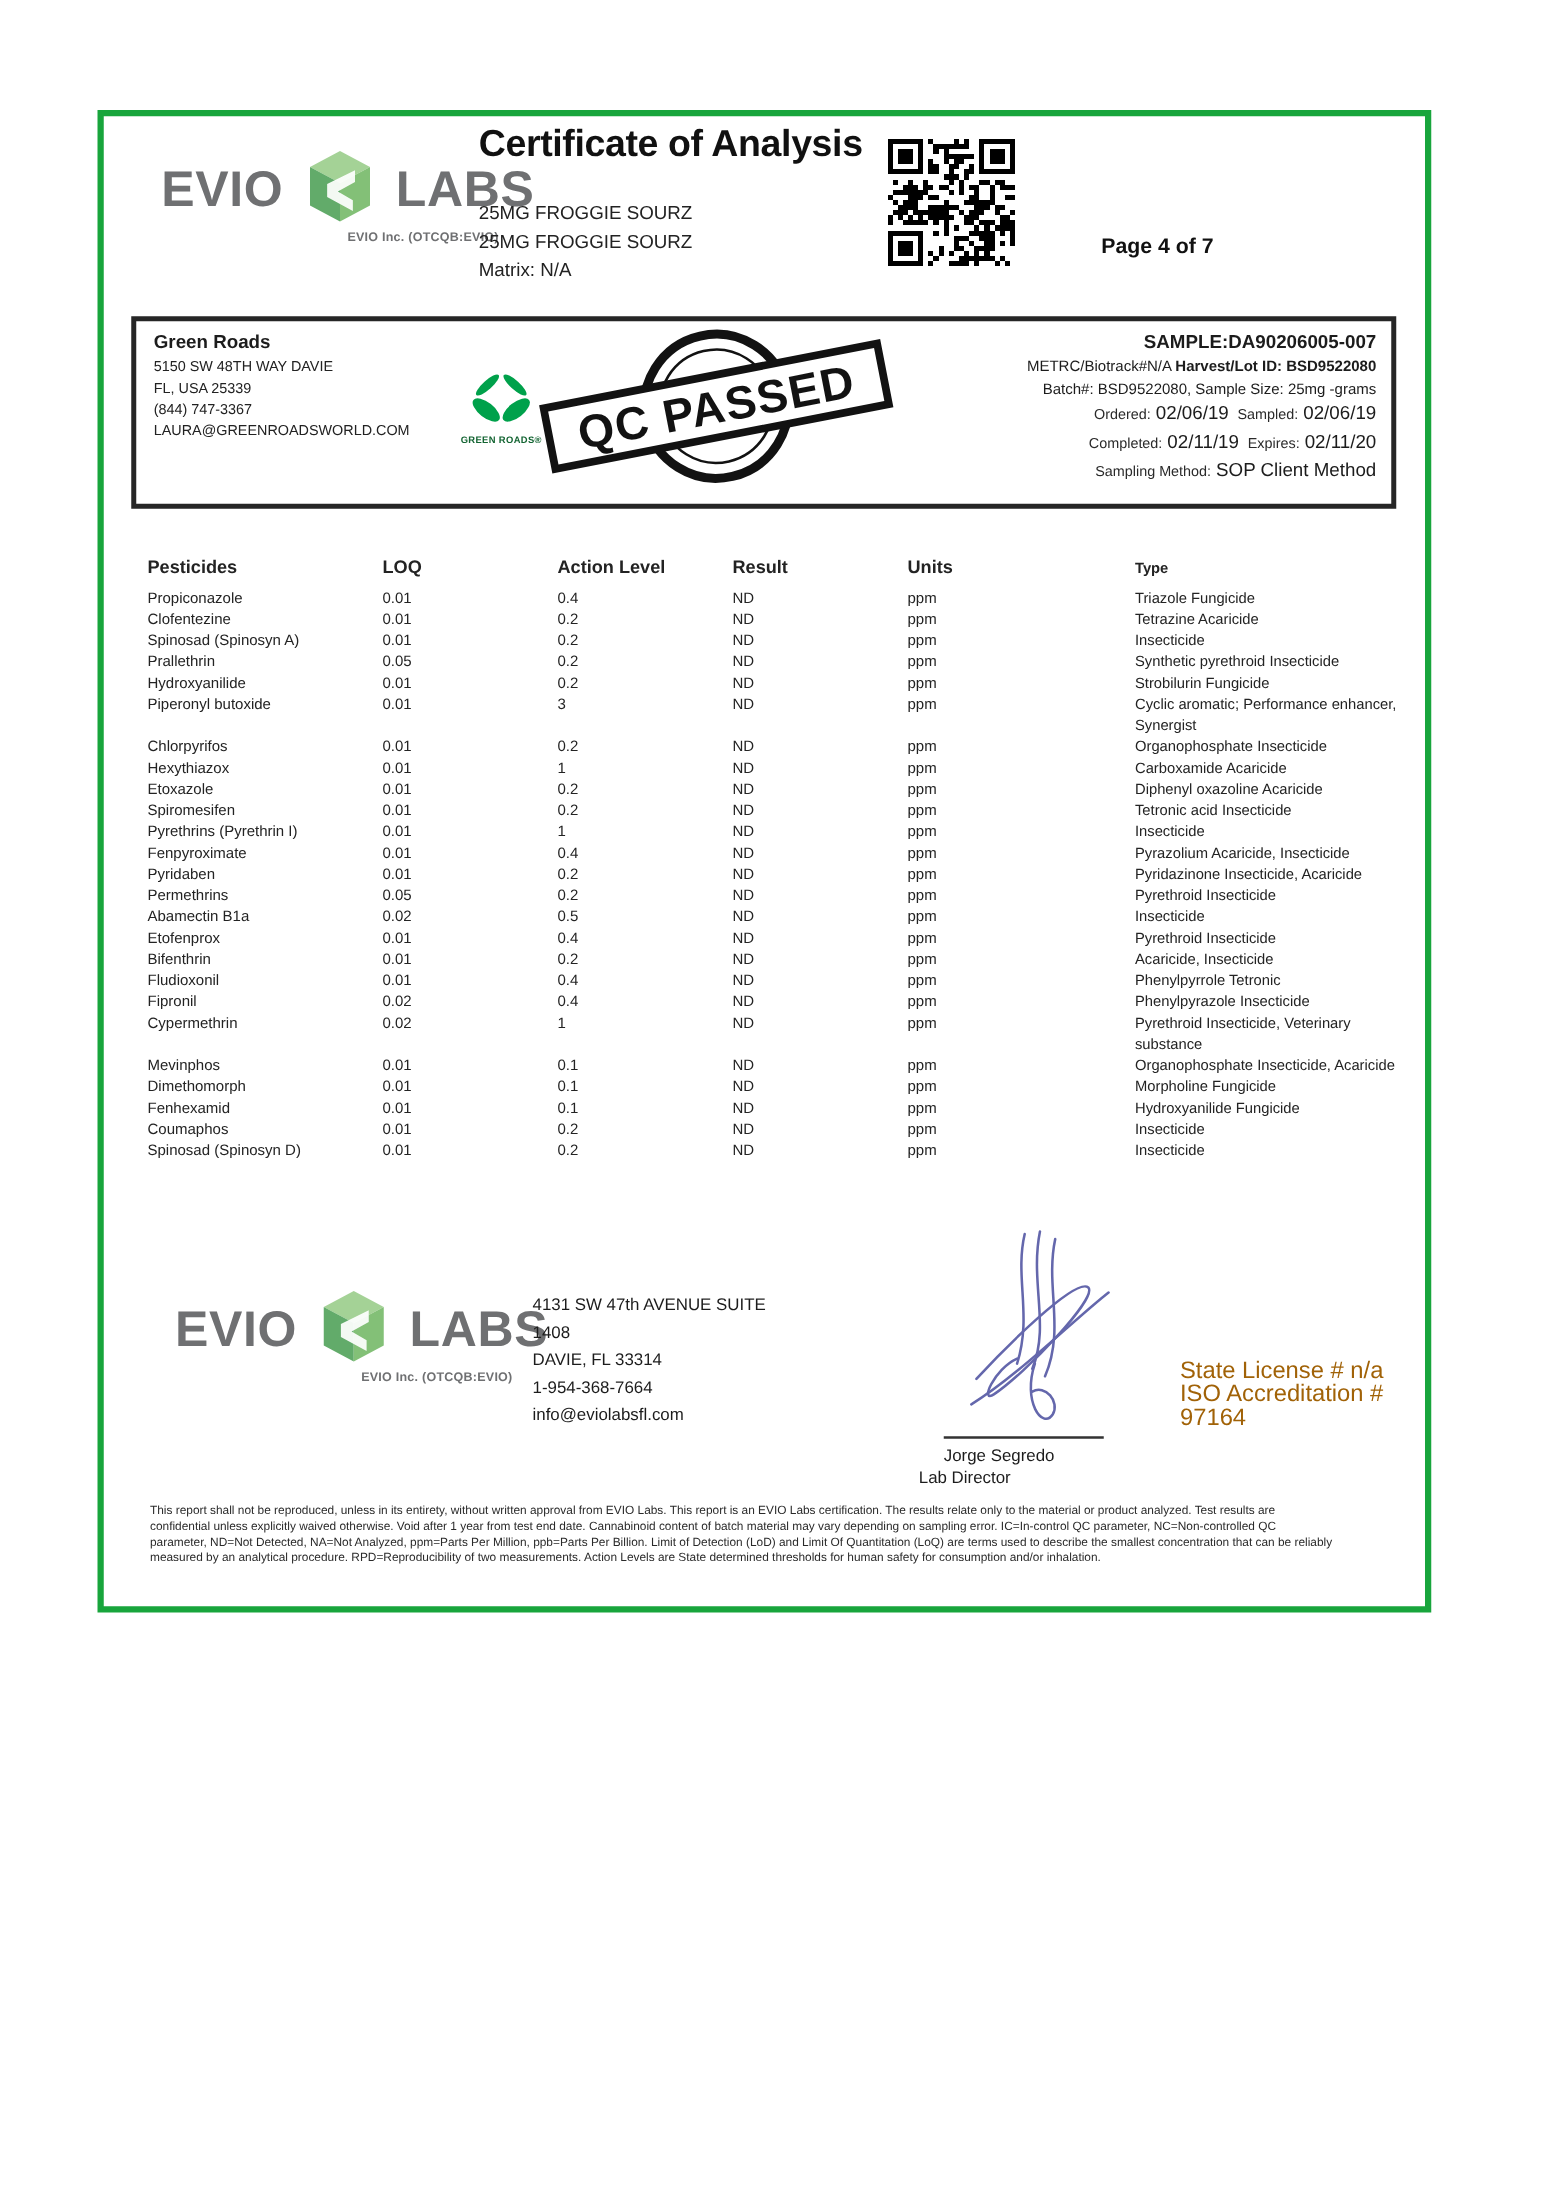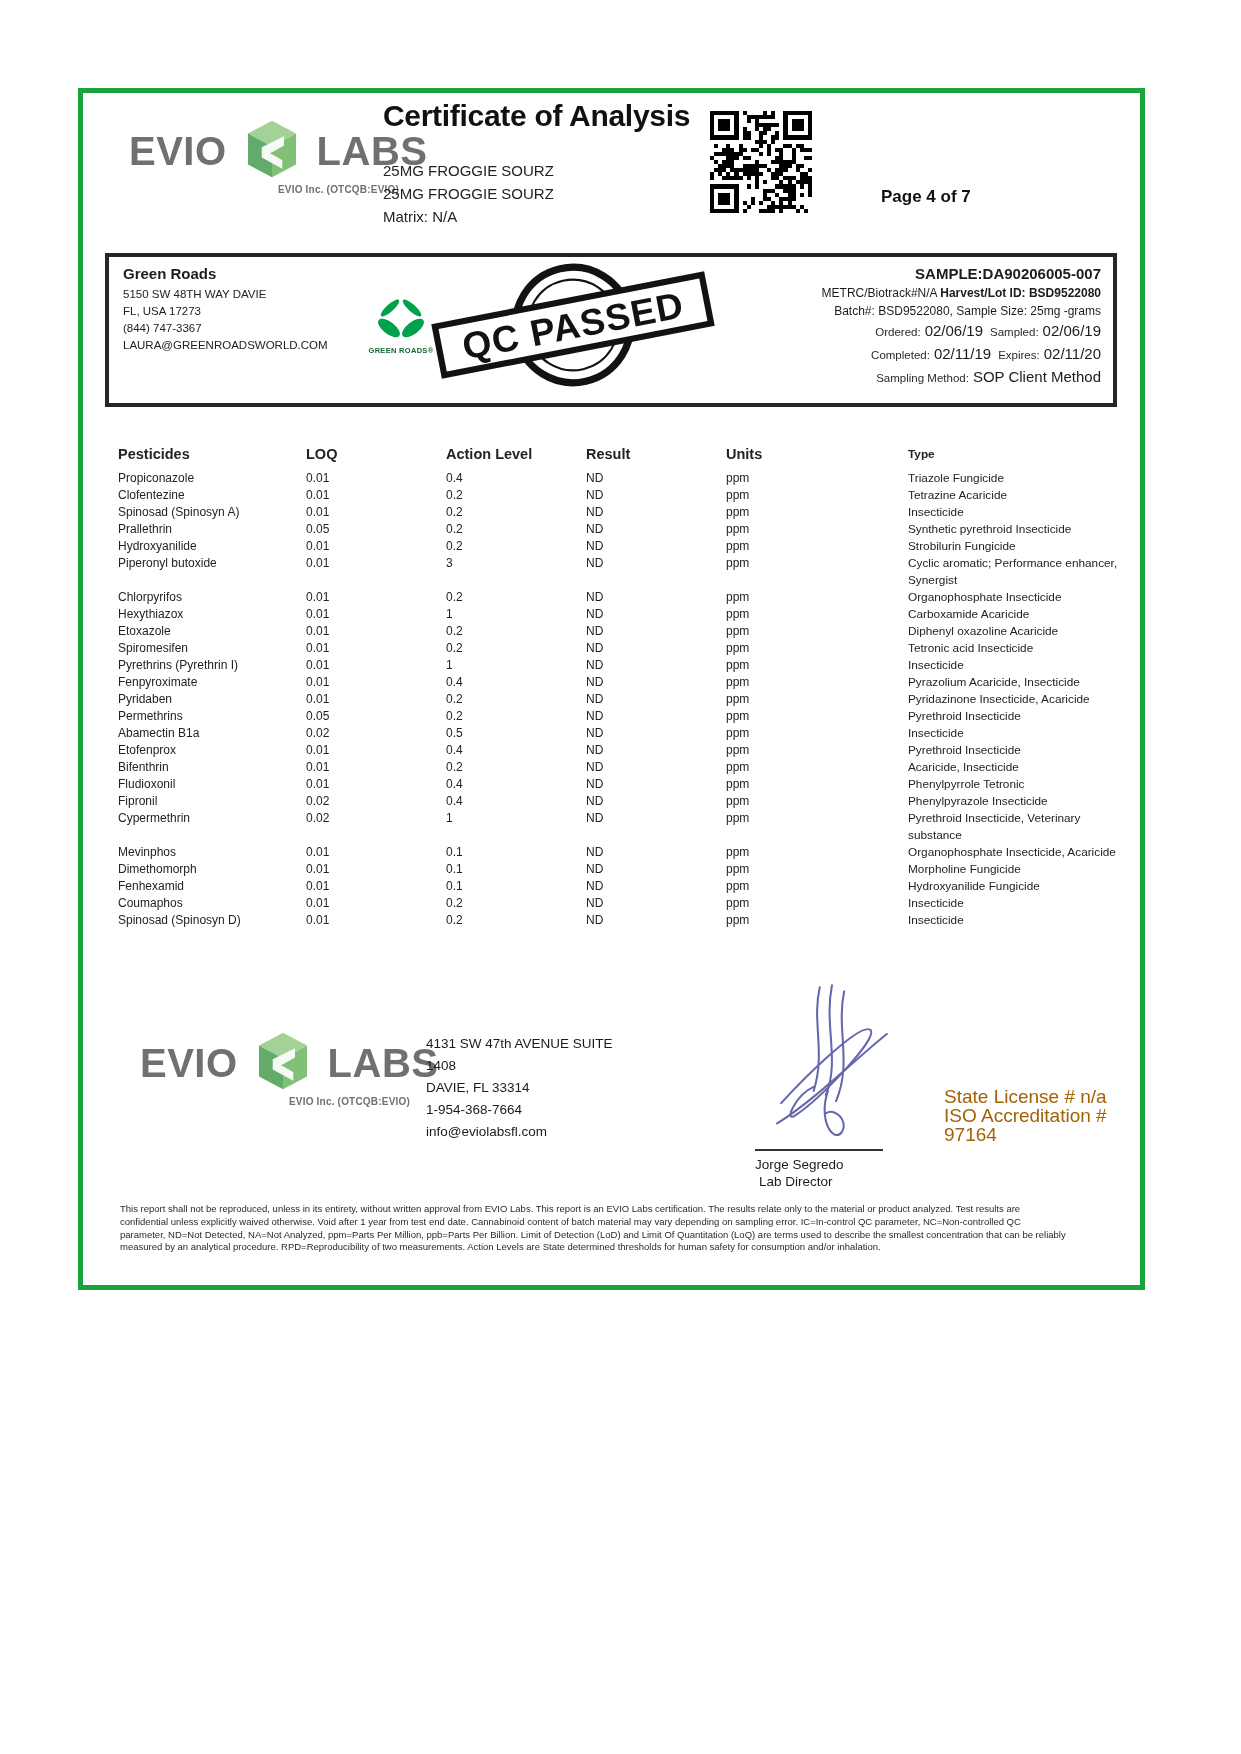--- a/index.html
+++ b/index.html
@@ -44,21 +44,21 @@
   .thead { font-size:14.5px; font-weight:700; margin-bottom:7px; }
   .thead .tcell { font-size:14.5px; line-height:18px; }
   .tcell { font-size:12px; line-height:17px; color:#232323; padding-right:6px; }
   .tcell.c5 { font-size:11.8px; }
 
   
   .ftr-address { position:absolute; left:343px; top:940px; font-size:13.5px; line-height:22px; color:#1c1c1c; }
   .signature { position:absolute; left:690px; top:888px; width:122px; height:168px; }
   .sig-line { position:absolute; left:672px; top:1056px; width:128px; border-top:2px solid #333; }
   .signer-name { position:absolute; left:672px; top:1062px; font-size:13.5px; line-height:19px; }
-  .signer-title { position:absolute; left:676px; top:1081px; font-size:13.5px; }
+  .signer-title { position:absolute; left:652px; top:1081px; font-size:13.5px; }
   .license { position:absolute; left:861px; top:994px; font-size:19px; line-height:19px; color:#a16207; }
   .disclaimer { position:absolute; left:37px; top:1110px; width:948px; font-size:9.5px; line-height:12.8px; color:#2a2a2a; }
 </style>
 </head>
 <body>
 
 <div class="sheet">
   <div class="green-box">
 
     <div class="brand-wrap hdr-brand">
@@ -312,21 +312,21 @@
           <rect x="2" y="20" width="3" height="3" fill="#000"></rect>
         </svg>
     </div>
 
     <div class="page-label">Page 4 of 7</div>
 
     <div class="info-box">
       <div class="client">
         <div class="client-name">Green Roads</div>
         <div class="client-line">5150 SW 48TH WAY DAVIE</div>
-        <div class="client-line">FL, USA 17273</div>
+        <div class="client-line">FL, USA 25339</div>
         <div class="client-line">(844) 747-3367</div>
         <div class="client-line">LAURA@GREENROADSWORLD.COM</div>
       </div>
 
       <div class="gr-logo">
         <span>
           <svg width="52" height="44" viewBox="0 0 52 44">
             <g fill="#00A14B">
               <ellipse cx="15" cy="11" rx="12" ry="3.6" transform="rotate(-42 15 11)"></ellipse>
               <ellipse cx="37" cy="11" rx="12" ry="3.6" transform="rotate(42 37 11)"></ellipse>

